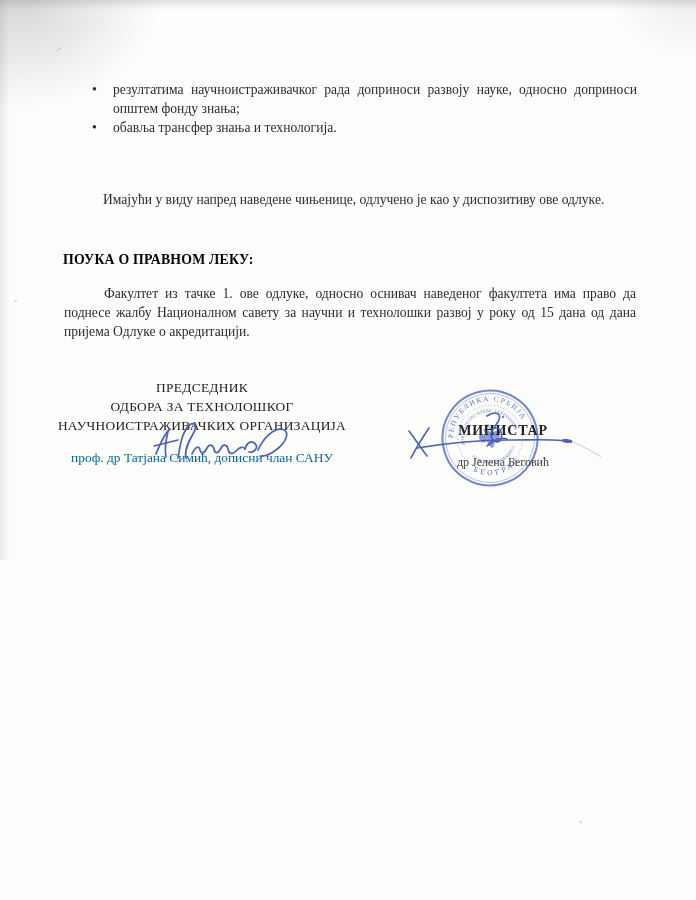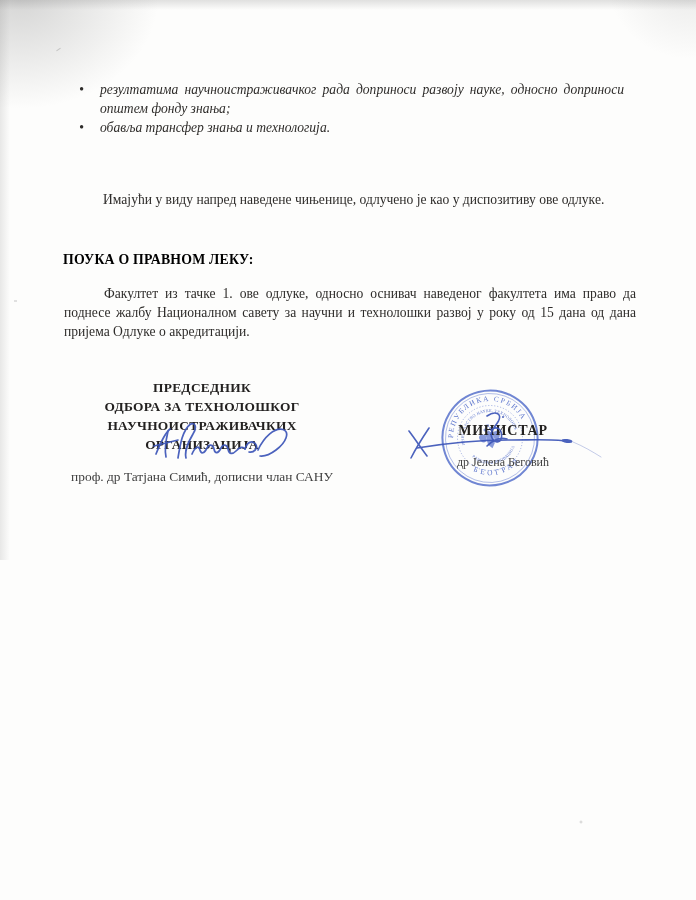--- a/index.html
+++ b/index.html
@@ -40,22 +40,22 @@
     font-size:14px;
   }
 
   .indent{text-indent:40px;}
 
   .heading{
     font-weight:bold;font-size:13.8px;letter-spacing:.2px;color:#000000;
   }
 
   .sig-left{width:300px;text-align:center;}
-  .sig-left .t{font-weight:bold;font-size:13.4px;line-height:19px;letter-spacing:.3px;color:#232120;}
-  .sig-left .n{font-size:13.4px;line-height:19px;margin-top:13px;color:#404040;}
+  .sig-left .t{font-weight:normal;font-size:13.4px;line-height:19px;letter-spacing:.3px;color:#232120;}
+  .sig-left .n{font-size:13.4px;line-height:19px;margin-top:13px;color:#0369a1;}
 
   .sig-right{width:170px;text-align:center;}
   .sig-right .t{font-weight:bold;font-size:14px;line-height:19px;letter-spacing:.8px;color:#232120;}
   .sig-right .n{font-size:12px;line-height:19px;margin-top:13px;color:#404040;}
 
   .stamp-svg{filter:blur(.35px);opacity:.88;}
   .ink-svg{opacity:.92;}
   .z1{z-index:1;} .z2{z-index:2;} .z3{z-index:3;}
 </style>
 </head>
@@ -64,21 +64,21 @@
 <div class="page">
 
   <div class="edge-top"></div>
   <div class="edge-left"></div>
   <div class="corner-tl"></div>
   <div class="corner-tr"></div>
   <div class="speck s1"></div>
   <div class="speck s2"></div>
   <div class="speck s3"></div>
 
-  <ul class="bullets body-text abs" style="left:52px;top:80px;width:572px;font-style:italic;">
+  <ul class="bullets body-text abs" style="left:65px;top:80px;width:572px;">
     <li>резултатима научноистраживачког рада доприноси развоју науке, односно доприноси општем фонду знања;</li>
     <li>обавља трансфер знања и технологија.</li>
   </ul>
 
   <p class="body-text abs indent" style="left:63px;top:190px;width:572px;margin:0;">Имајући у виду напред наведене чињенице, одлучено је као у диспозитиву ове одлуке.</p>
 
   <div class="heading abs" style="left:63px;top:252px;">ПОУКА О ПРАВНОМ ЛЕКУ:</div>
 
   <p class="body-text abs indent" style="left:64px;top:284px;width:572px;margin:0;">Факултет из тачке 1. ове одлуке, односно оснивач наведеног факултета има право да поднесе жалбу Националном савету за научни и технолошки развој у року од 15 дана од дана пријема Одлуке о акредитацији.</p>
 

